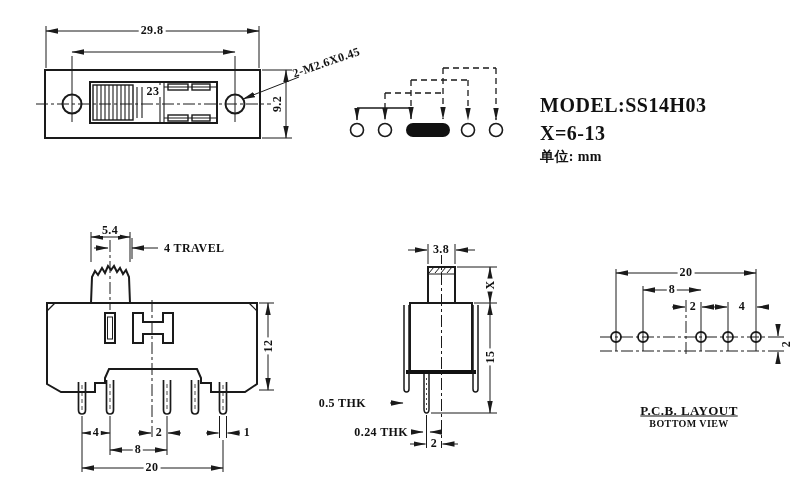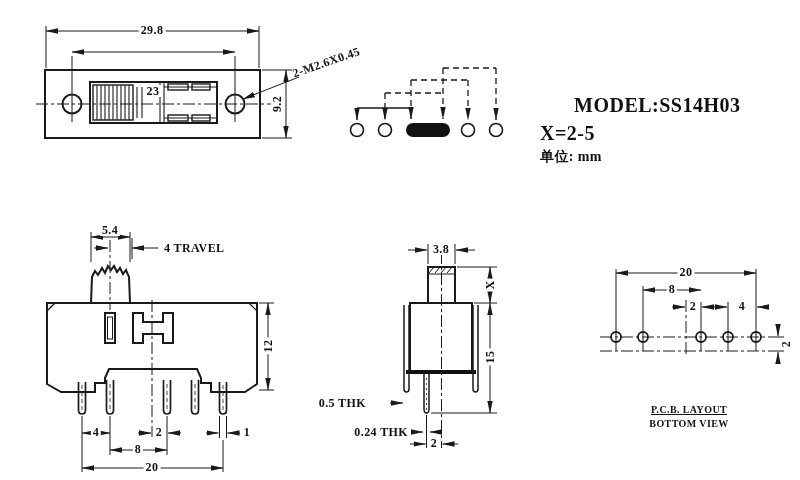--- a/index.html
+++ b/index.html
@@ -224,22 +224,22 @@
     </g>
   </g>
 </svg>
 
   <span class="lbl ctr" style="left:152px;top:30px;">29.8</span>
   <span class="lbl ctr" style="left:153px;top:51px;margin-top:40px;">23</span>
   <span class="lbl rot" style="left:277px;top:104px;">9.2</span>
   <span class="lbl screw" style="left:293px;top:68px;">2-M2.6X0.45</span>
 
 
-  <span class="lbl big" style="left:538px;top:95px;margin-left:34px;">MODEL:SS14H03</span>
-  <span class="lbl big" style="left:538px;top:123px;">X=2-5</span>
+  <span class="lbl big" style="left:538px;top:95px;">MODEL:SS14H03</span>
+  <span class="lbl big" style="left:538px;top:123px;">X=6-13</span>
   <span class="lbl cjk" style="left:538px;top:150px;">单位: mm</span>
 
   <span class="lbl ctr" style="left:110px;top:230px;">5.4</span>
   <span class="lbl" style="left:162px;top:242px;background:transparent;">4 TRAVEL</span>
   <span class="lbl rot" style="left:268px;top:346px;">12</span>
   <span class="lbl ctr" style="left:96px;top:432px;">4</span>
   <span class="lbl ctr" style="left:159px;top:432px;">2</span>
   <span class="lbl ctr" style="left:138px;top:449px;">8</span>
   <span class="lbl ctr" style="left:247px;top:432px;">1</span>
   <span class="lbl ctr" style="left:152px;top:467px;">20</span>
@@ -249,16 +249,16 @@
   <span class="lbl rot" style="left:490px;top:357px;">15</span>
   <span class="lbl" style="right:432px;top:397px;background:transparent;">0.5 THK</span>
   <span class="lbl" style="right:390px;top:426px;background:transparent;">0.24 THK</span>
   <span class="lbl ctr" style="left:434px;top:443px;">2</span>
 
   <span class="lbl ctr" style="left:686px;top:272px;">20</span>
   <span class="lbl ctr" style="left:672px;top:289px;">8</span>
   <span class="lbl ctr" style="left:693px;top:306px;">2</span>
   <span class="lbl ctr" style="left:742px;top:306px;">4</span>
   <span class="lbl rot" style="left:786px;top:344px;">2</span>
-  <span class="lbl ctr und" style="left:689px;top:410px;font-size:10px;">P.C.B. LAYOUT</span>
+  <span class="lbl ctr und" style="left:689px;top:410px;font-size:13px;">P.C.B. LAYOUT</span>
   <span class="lbl ctr" style="left:689px;top:424px;font-size:10px;">BOTTOM VIEW</span>
 
 </div>
 
 </body></html>

